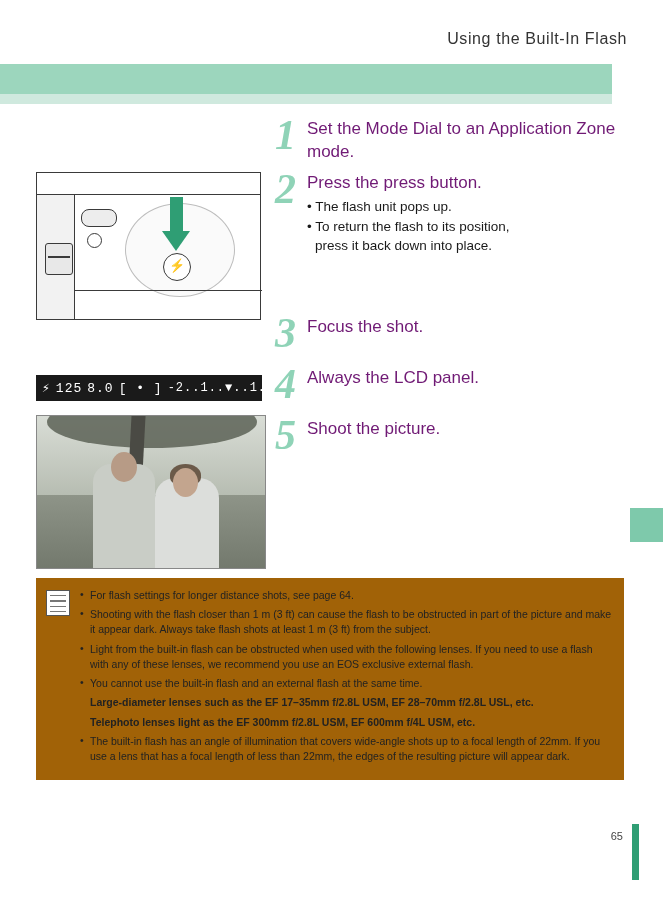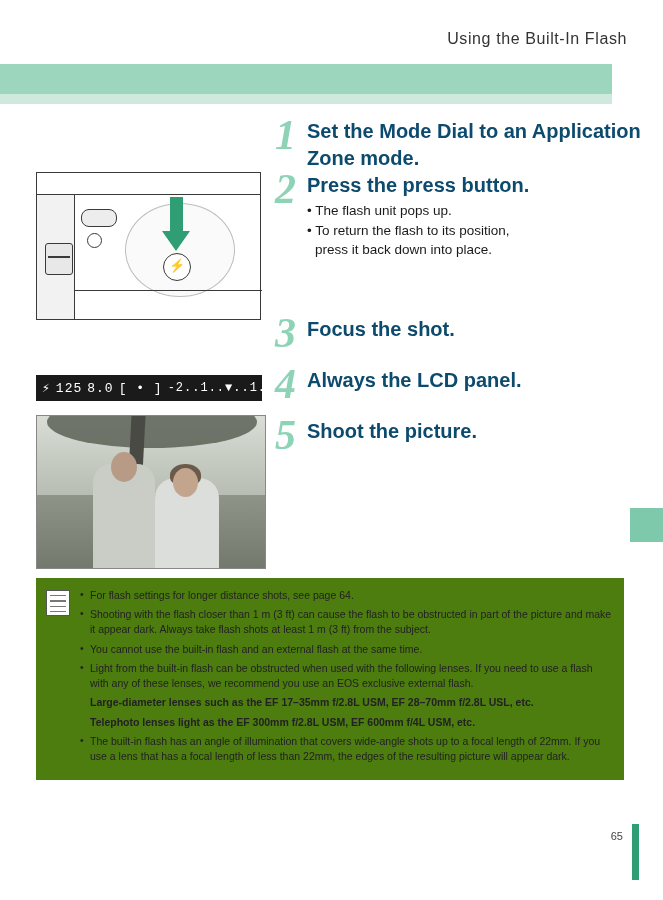--- a/index.html
+++ b/index.html
@@ -79,24 +79,24 @@
     font-size: 42px;
     font-weight: bold;
     font-style: italic;
     color: #8fd3b7;
     line-height: 0.85;
   }
   .step-body {
     margin-left: 32px;
   }
   .step-title {
-    font-size: 20px;
-    font-weight: bold;
+    font-size: 17px;
+    font-weight: normal;
     line-height: 1.35;
-    color: #0c4a6e;
+    color: #701a75;
   }
   .step-sub {
     font-size: 13.5px;
     line-height: 1.45;
     color: #1a1a1a;
     margin-top: 2px;
   }
   .step-sub div {
     text-indent: -8px;
     padding-left: 8px;
@@ -306,21 +306,21 @@
     background: #6b5a49;
     border-radius: 50% 50% 40% 40%;
   }
 
   
   .notes {
     position: absolute;
     left: 36px;
     top: 578px;
     width: 588px;
-    background: #4d7c0f;
+    background: #a16207;
     padding: 10px 12px 12px 44px;
     box-sizing: border-box;
     font-size: 10.5px;
     line-height: 1.45;
     color: #222;
   }
   .note-icon {
     position: absolute;
     left: 10px;
     top: 12px;
@@ -441,21 +441,21 @@
 
 <div class="notes">
   <div class="note-icon">
       <i></i>
       <i></i>
       <i></i>
       <i></i>
     </div>
   <div class="note">For flash settings for longer distance shots, see page 64.</div>
   <div class="note">Shooting with the flash closer than 1 m (3 ft) can cause the flash to be obstructed in part of the picture and make it appear dark. Always take flash shots at least 1 m (3 ft) from the subject.</div>
+  <div class="note">Light from the built-in flash can be obstructed when used with the following lenses. If you need to use a flash with any of these lenses, we recommend you use an EOS exclusive external flash.</div>
   <div class="note">You cannot use the built-in flash and an external flash at the same time.</div>
-  <div class="note">Light from the built-in flash can be obstructed when used with the following lenses. If you need to use a flash with any of these lenses, we recommend you use an EOS exclusive external flash.</div>
   <div class="note-plain">Large-diameter lenses such as the EF 17–35mm f/2.8L USM, EF 28–70mm f/2.8L USL, etc.</div>
   <div class="note-plain">Telephoto lenses light as the EF 300mm f/2.8L USM, EF 600mm f/4L USM, etc.</div>
   <div class="note">The built-in flash has an angle of illumination that covers wide-angle shots up to a focal length of 22mm. If you use a lens that has a focal length of less than 22mm, the edges of the resulting picture will appear dark.</div>
 </div>
 
 <div class="page-number">65</div>
 <div class="page-bar"></div>
 
 </body></html>

